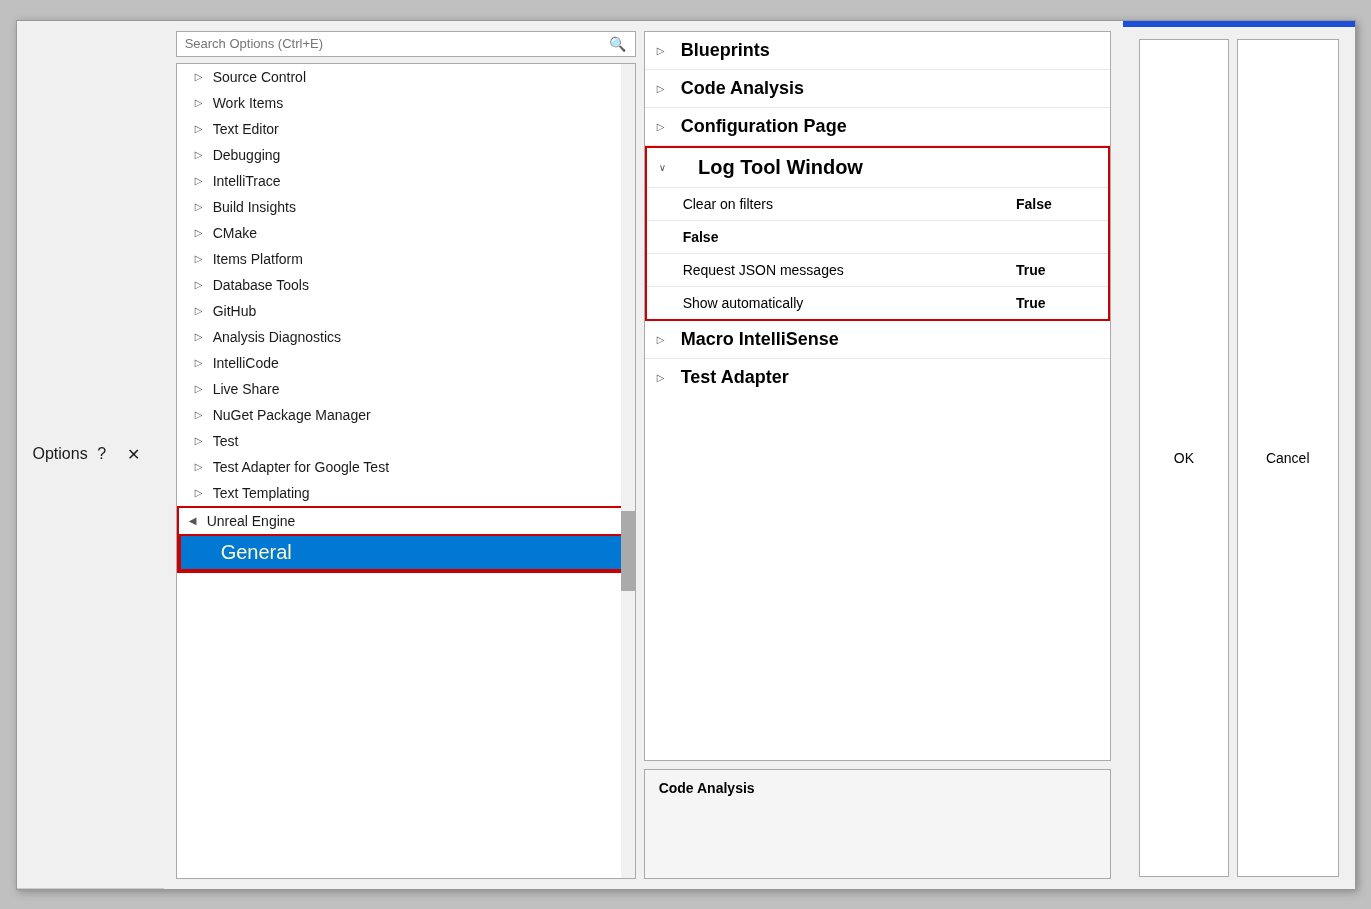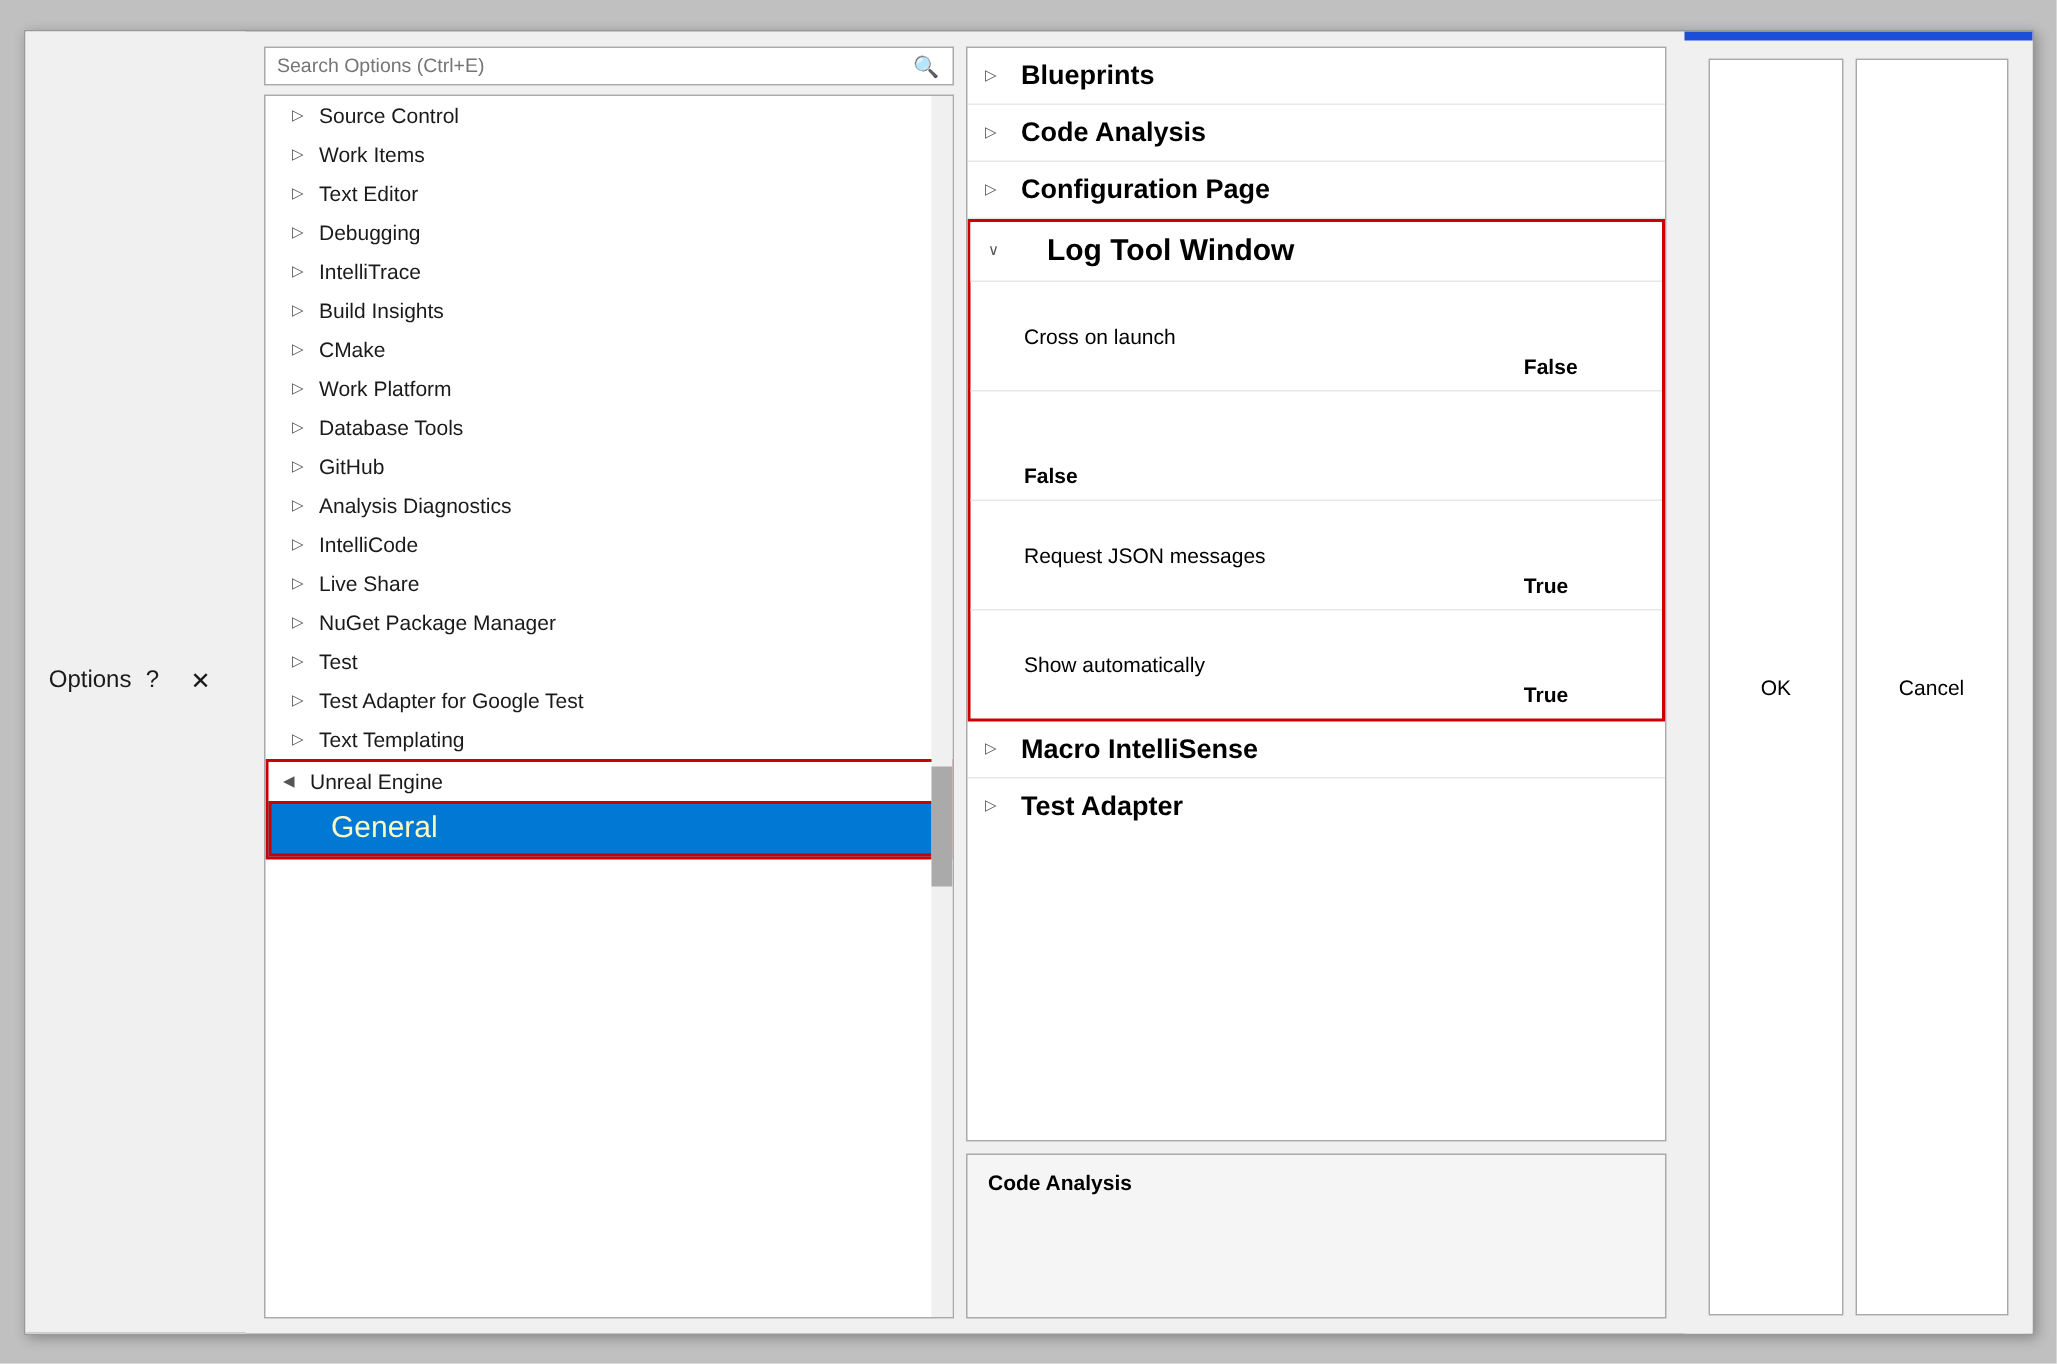--- a/index.html
+++ b/index.html
@@ -189,21 +189,20 @@
       border-top: 1px solid #e8e8e8;
     }
     .sub-row .sub-label {
       flex: 1;
       font-size: 14px;
     }
     .sub-row .sub-value {
       font-weight: 700;
       font-size: 14px;
       min-width: 80px;
-      margin-top: 40px;
     }
     .description-panel {
       height: 110px;
       background: #f5f5f5;
       border: 1px solid #aaa;
       padding: 10px 14px;
     }
     .description-title {
       font-weight: 700;
       font-size: 14px;
@@ -271,21 +270,21 @@
         <div class="tree-item">
           <span class="arrow">▷</span>
           <span>Build Insights</span>
         </div>
         <div class="tree-item">
           <span class="arrow">▷</span>
           <span>CMake</span>
         </div>
         <div class="tree-item">
           <span class="arrow">▷</span>
-          <span>Work Platform</span>
+          <span>Items Platform</span>
         </div>
         <div class="tree-item">
           <span class="arrow">▷</span>
           <span>Database Tools</span>
         </div>
         <div class="tree-item">
           <span class="arrow">▷</span>
           <span>GitHub</span>
         </div>
         <div class="tree-item">
@@ -349,21 +348,21 @@
           <span class="option-label">Configuration Page</span>
         </div>
 
         <div class="log-tool-section">
           <div class="log-tool-header">
             <span class="arrow-down">∨</span>
             <span class="label">Log Tool Window</span>
           </div>
           <div class="log-tool-body">
             <div class="sub-row">
-              <span class="sub-label">Cross on launch</span>
+              <span class="sub-label">Clear on filters</span>
               <span class="sub-value">False</span>
             </div>
             <div class="sub-row">
               <span class="sub-value">False</span>
             </div>
             <div class="sub-row">
               <span class="sub-label">Request JSON messages</span>
               <span class="sub-value">True</span>
             </div>
             <div class="sub-row">

